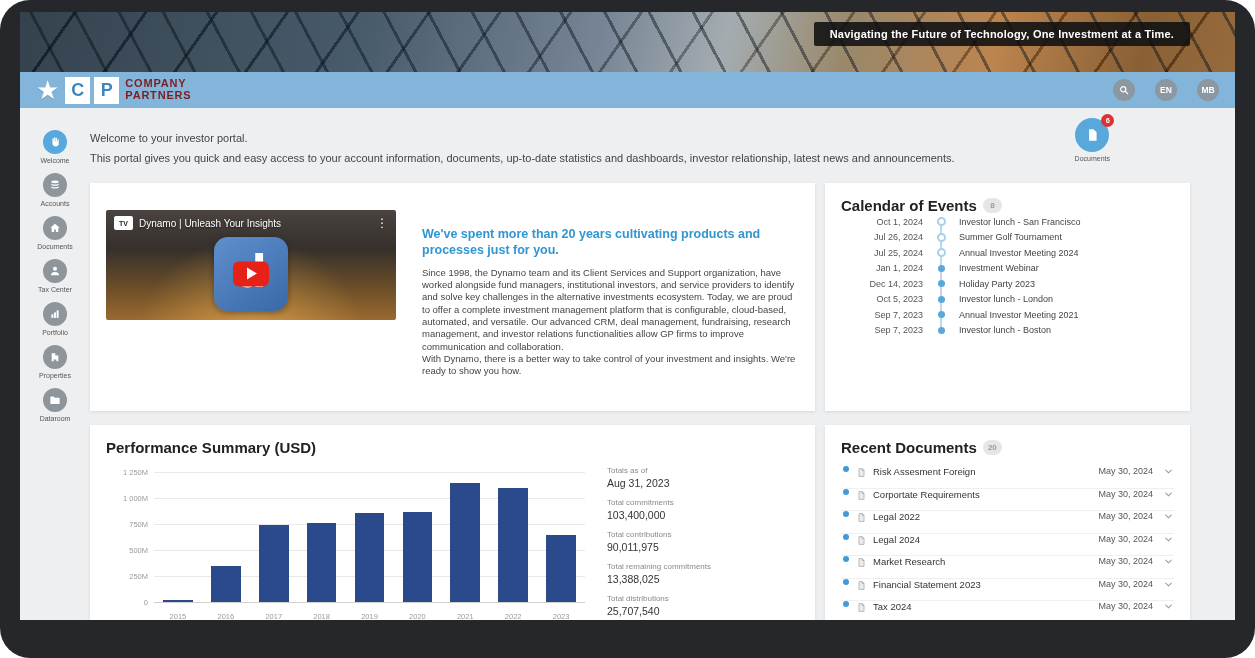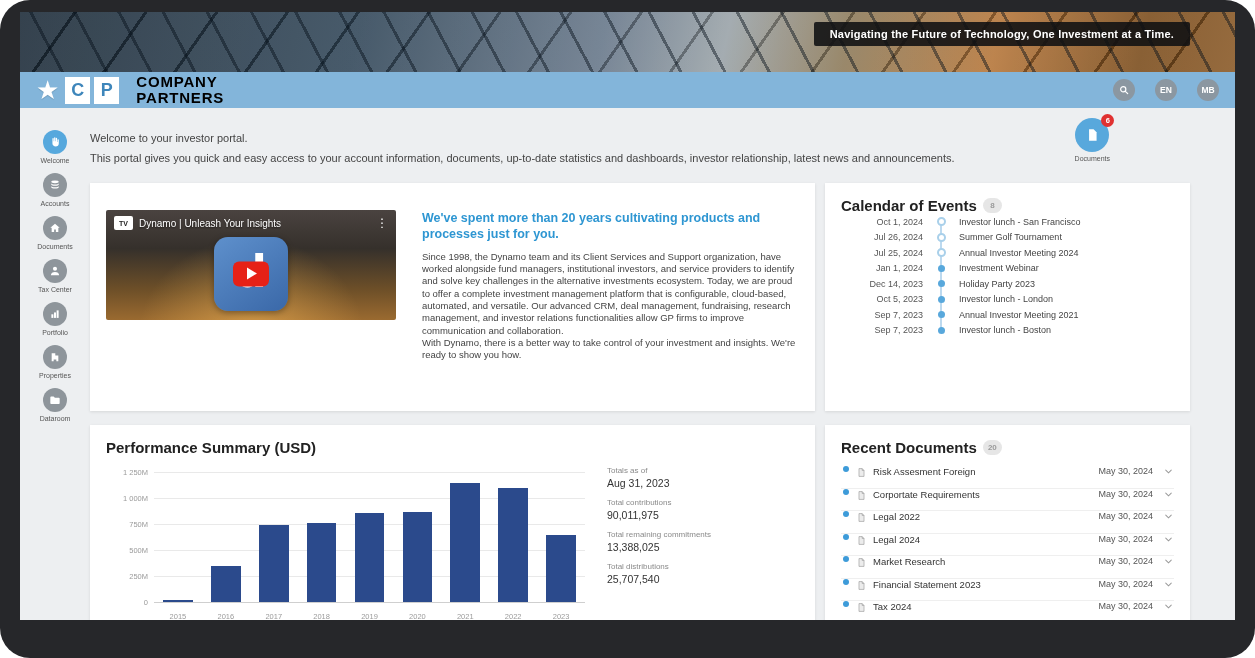--- a/index.html
+++ b/index.html
@@ -15,21 +15,21 @@
       linear-gradient(103deg,#1e2d3a 0%,#33485a 28%,#68788a 48%,#9aa3a8 58%,#8e7b5a 68%,#b5763a 80%,#7c4e1e 92%,#8a5a28 100%);}
   .tagline{position:absolute;right:45px;top:10px;background:rgba(15,16,18,.88);color:#fff;
     font-size:11px;font-weight:bold;padding:6px 16px;border-radius:2px;letter-spacing:.2px;}
 
   
   .topbar{position:relative;height:36px;background:#83b5da;display:flex;align-items:center;padding:0 16px;}
   .logo{display:flex;align-items:center;gap:4px;}
   .logo .star{color:#fff;font-size:26px;line-height:1;margin-right:2px;text-shadow:0 1px 1px rgba(0,0,0,.15);}
   .logo .lbox{width:25px;height:27px;background:#fff;color:#3e86bb;font-weight:bold;font-size:18px;
     display:flex;align-items:center;justify-content:center;}
-  .logo .lname{color:#000000;font-weight:bold;font-size:15px;line-height:1.05;letter-spacing:.8px;margin-left:13px;}
+  .logo .lname{color:#7f1d1d;font-weight:bold;font-size:11px;line-height:1.05;letter-spacing:.8px;margin-left:2px;}
   .top-actions{margin-left:auto;display:flex;align-items:center;gap:20px;}
   .circ-btn{width:22px;height:22px;border-radius:50%;background:#8b97a1;color:#fff;font-size:8.5px;font-weight:bold;
     display:flex;align-items:center;justify-content:center;cursor:pointer;}
   .circ-btn svg{width:12px;height:12px;}
 
   
   .main{position:relative;height:512px;}
   .sidebar{position:absolute;left:0;top:22px;width:70px;display:flex;flex-direction:column;align-items:center;}
   .sb-item{display:flex;flex-direction:column;align-items:center;margin-bottom:9px;cursor:pointer;}
   .sb-circle{width:24px;height:24px;border-radius:50%;background:#8e959b;display:flex;align-items:center;justify-content:center;}
@@ -67,21 +67,21 @@
     display:flex;align-items:center;justify-content:center;flex:none;}
   .vid-title{font-size:10px;text-shadow:0 1px 2px rgba(0,0,0,.6);white-space:nowrap;overflow:hidden;}
   .kebab{margin-left:auto;font-size:12px;cursor:pointer;}
   .dyn-logo{position:absolute;left:50%;top:58%;transform:translate(-50%,-50%);width:74px;height:74px;border-radius:14px;
     background:linear-gradient(145deg,#5e90cc 0%,#3a68a8 100%);box-shadow:0 2px 6px rgba(0,0,0,.35);
     display:flex;align-items:center;justify-content:center;}
   .dyn-logo .d{color:#fff;font-size:44px;font-weight:bold;font-family:"DejaVu Sans",sans-serif;margin-top:-4px;}
   .play-btn{position:absolute;left:50%;top:58%;transform:translate(-50%,-50%);width:36px;height:25px;border-radius:6px;
     background:#e62117;display:flex;align-items:center;justify-content:center;cursor:pointer;}
   .play-btn::after{content:"";border-left:10px solid #fff;border-top:6px solid transparent;border-bottom:6px solid transparent;margin-left:2px;}
-  .mission-text{flex:1;min-width:0;}
+  .mission-text{flex:1;min-width:0;margin-top:16px;}
   .mission-text h3{margin:0 0 8px 0;color:#2e96d2;font-size:12.5px;line-height:1.3;}
   .mission-text p{margin:0;font-size:9.5px;color:#444;line-height:1.3;}
 
   
   .timeline{position:relative;margin-top:0;}
   .tl-line{position:absolute;left:99px;top:7px;bottom:8px;width:2px;background:#bcd9ef;}
   .ev-row{display:flex;align-items:center;height:15.5px;cursor:pointer;}
   .ev-date{width:82px;text-align:right;font-size:9px;color:#555;flex:none;}
   .ev-dot{position:relative;width:36px;flex:none;display:flex;justify-content:center;}
   .ev-dot i{width:7px;height:7px;border-radius:50%;display:block;}
@@ -375,20 +375,24 @@
                     <div class="xl">2022</div>
                     <div class="xl">2023</div>
                   </div>
               </div>
               <div class="totals">
                   <div class="total-pair">
                     <div class="total-label">Totals as of</div>
                     <div class="total-value">Aug 31, 2023</div>
                   </div>
                   <div class="total-pair">
+                    <div class="total-label">Total commitments</div>
+                    <div class="total-value">103,400,000</div>
+                  </div>
+                  <div class="total-pair">
                     <div class="total-label">Total contributions</div>
                     <div class="total-value">90,011,975</div>
                   </div>
                   <div class="total-pair">
                     <div class="total-label">Total remaining commitments</div>
                     <div class="total-value">13,388,025</div>
                   </div>
                   <div class="total-pair">
                     <div class="total-label">Total distributions</div>
                     <div class="total-value">25,707,540</div>

